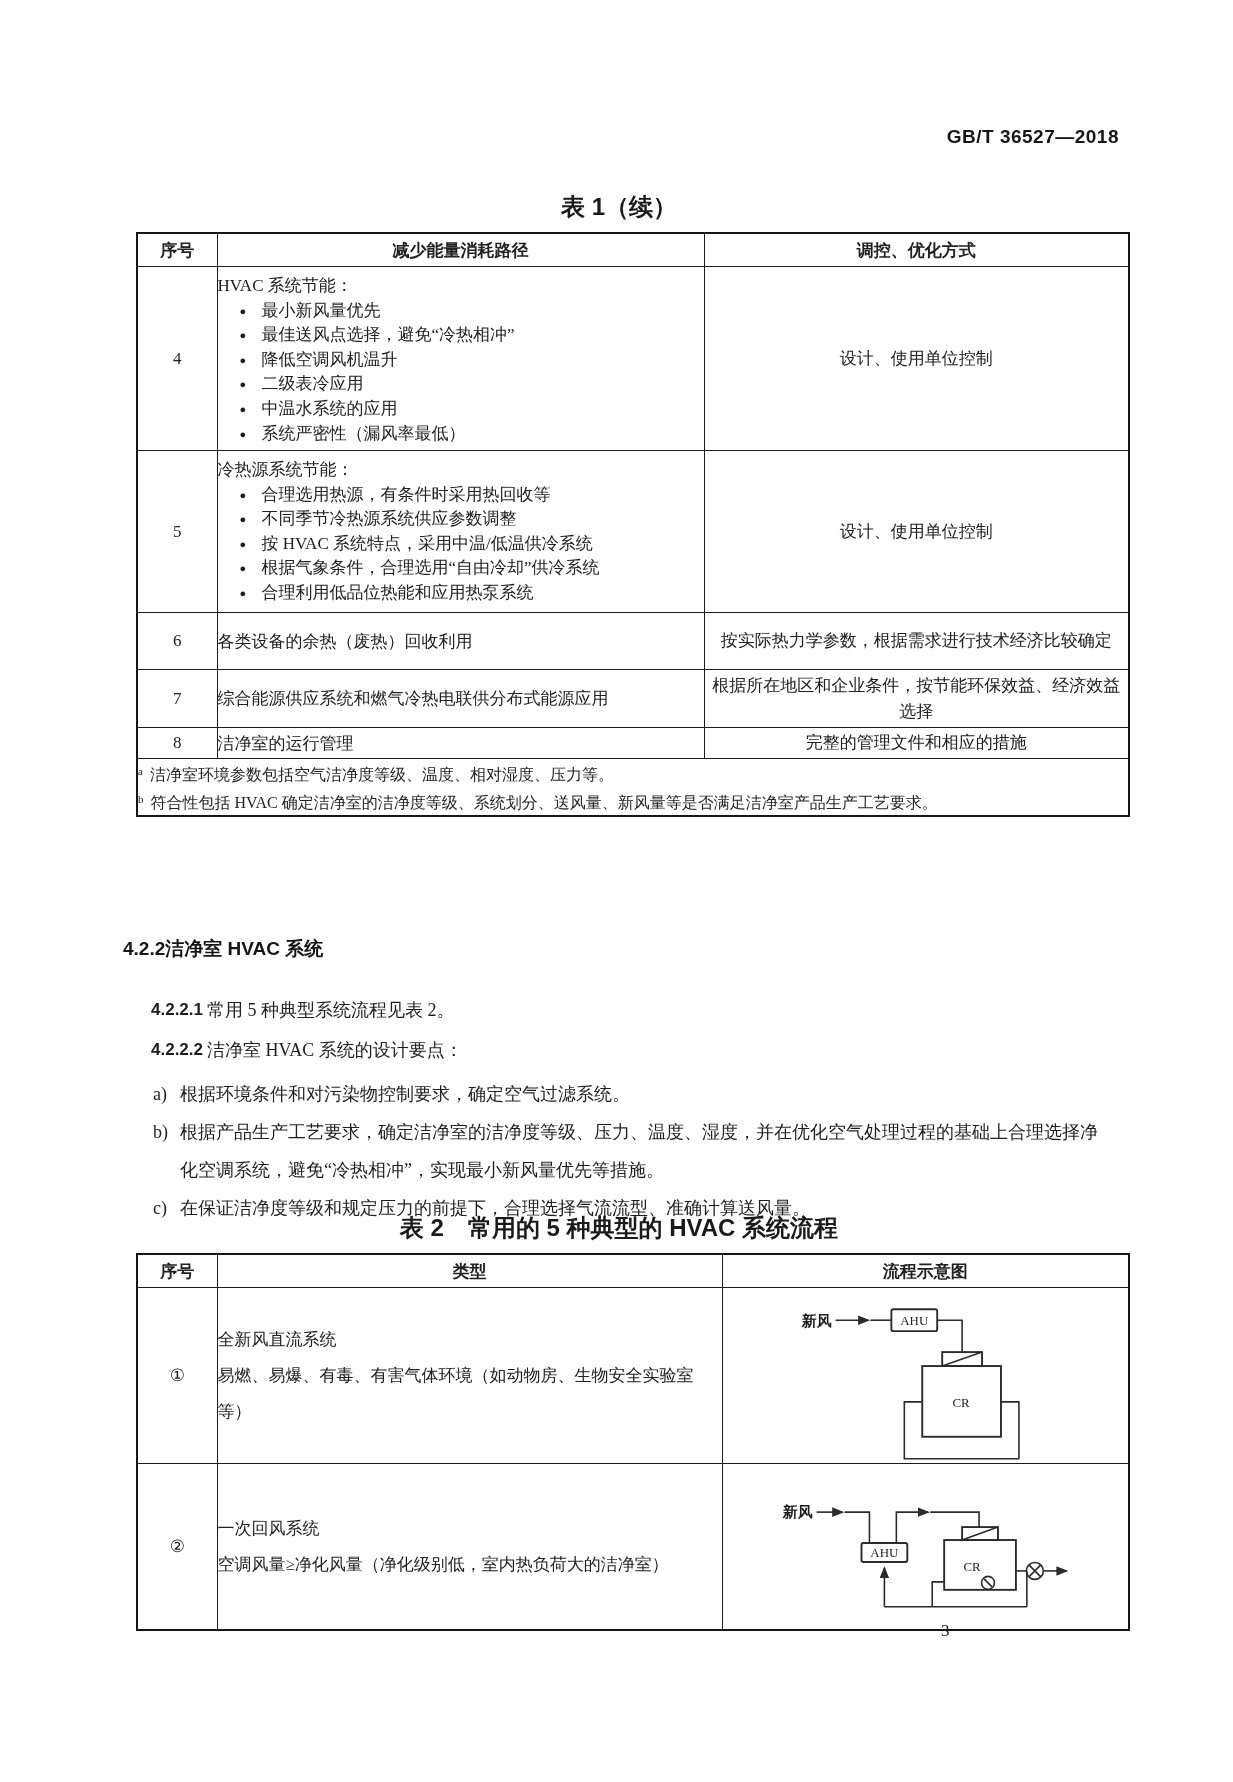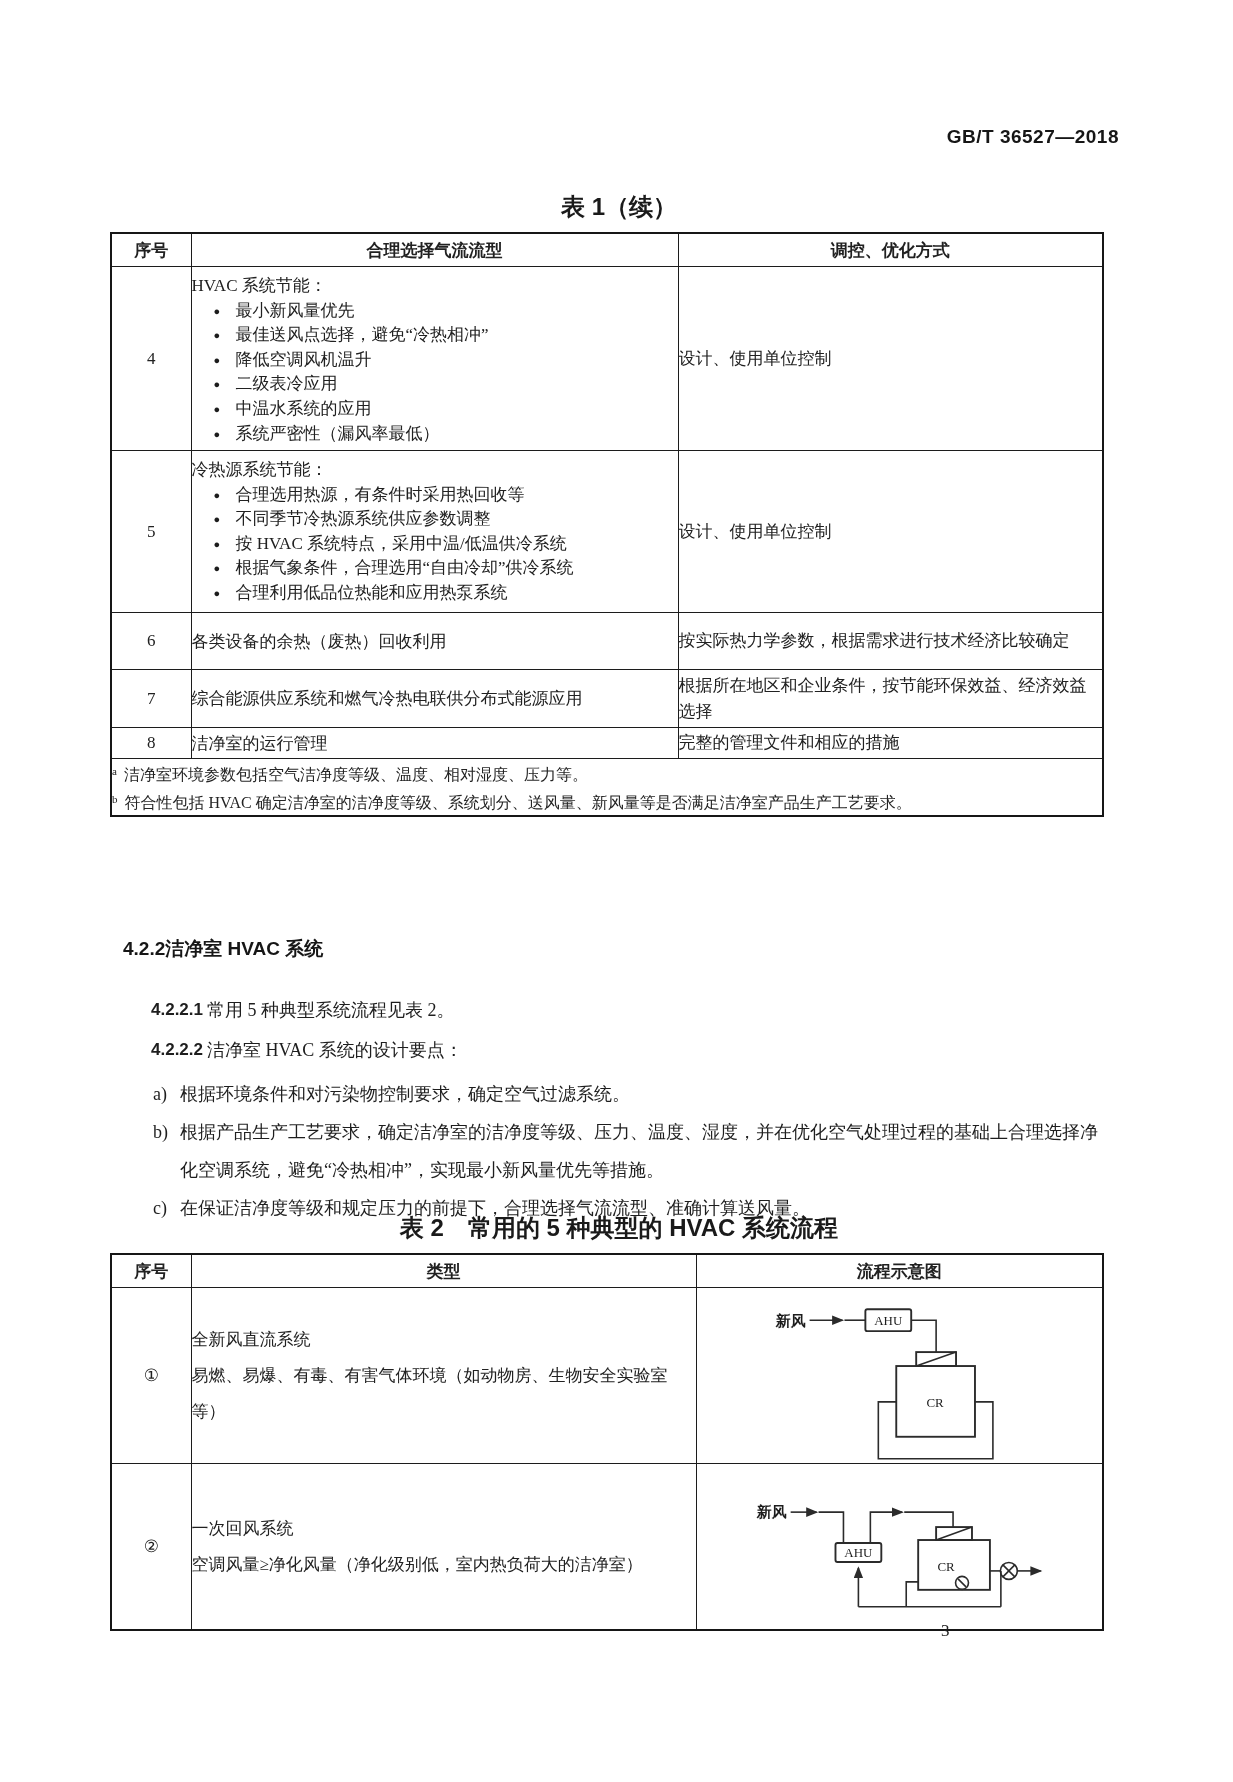--- a/index.html
+++ b/index.html
@@ -21,39 +21,39 @@
   .tbl-caption{
     position:absolute;left:123px;width:992px;text-align:center;
     font-family:"Liberation Sans","DejaVu Sans",sans-serif;
     font-weight:bold;font-size:24px;color:#1a1a1a;
   }
   #t1-caption{top:191px;}
   #t2-caption{top:1212px;}
 
   
   table.std{
-    position:absolute;left:110px;width:992px;
+    position:absolute;left:136px;width:992px;
     border-collapse:collapse;table-layout:fixed;
     font-size:17px;color:#212121;padding-left:40px;
   }
   #table1{top:232px;}
   #table2{top:1253px;}
   table.std th,table.std td{
     border:1.7px solid #1c1c1c;
     padding:0;vertical-align:middle;
   }
   table.std{border:2.5px solid #161616;}
   table.std th{
     height:32px;text-align:center;font-weight:bold;
     font-family:"Liberation Sans","DejaVu Sans",sans-serif;
     font-size:17px;
   }
   td.c-no{text-align:center;}
   td.c-path{padding:0 14px 0 20px;}
-  td.c-ctrl{padding:2px 14px 2px 16px;line-height:26px;}
+  td.c-ctrl{padding:2px 14px 2px 16px;line-height:26px;text-align:center;}
   tr.r4 td{height:176px;}
   tr.r5 td{height:154px;}
   tr.r6 td{height:56px;}
   tr.r7 td{height:57px;}
   tr.r8 td{height:30px;}
   tr.r4 td.c-path,tr.r5 td.c-path{vertical-align:top;padding-top:7px;}
   .cell-title{line-height:24.6px;}
   ul.bullets{list-style:none;margin:0;padding:0;}
   ul.bullets li{
     position:relative;padding-left:44px;line-height:24.6px;
@@ -116,21 +116,21 @@
 
 <table class="std" id="table1">
   <colgroup>
       <col style="width:80px">
       <col style="width:487px">
       <col style="width:425px">
     </colgroup>
   <thead>
     <tr>
       <th>序号</th>
-      <th>合理选择气流流型</th>
+      <th>减少能量消耗路径</th>
       <th>调控、优化方式</th>
     </tr>
   </thead>
   <tbody>
     <tr class="r4">
       <td class="c-no">4</td>
       <td class="c-path">
         <div class="cell-title">HVAC 系统节能：</div>
         <ul class="bullets">
           <li>最小新风量优先</li>

